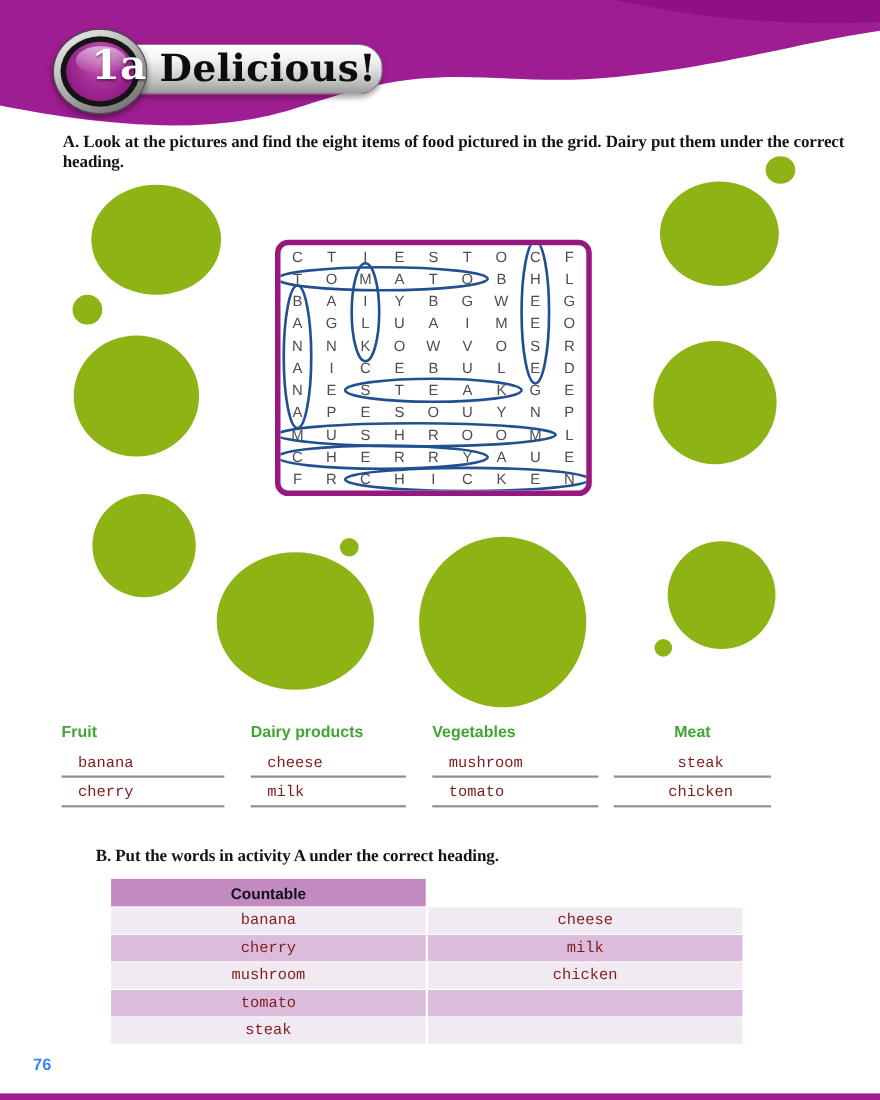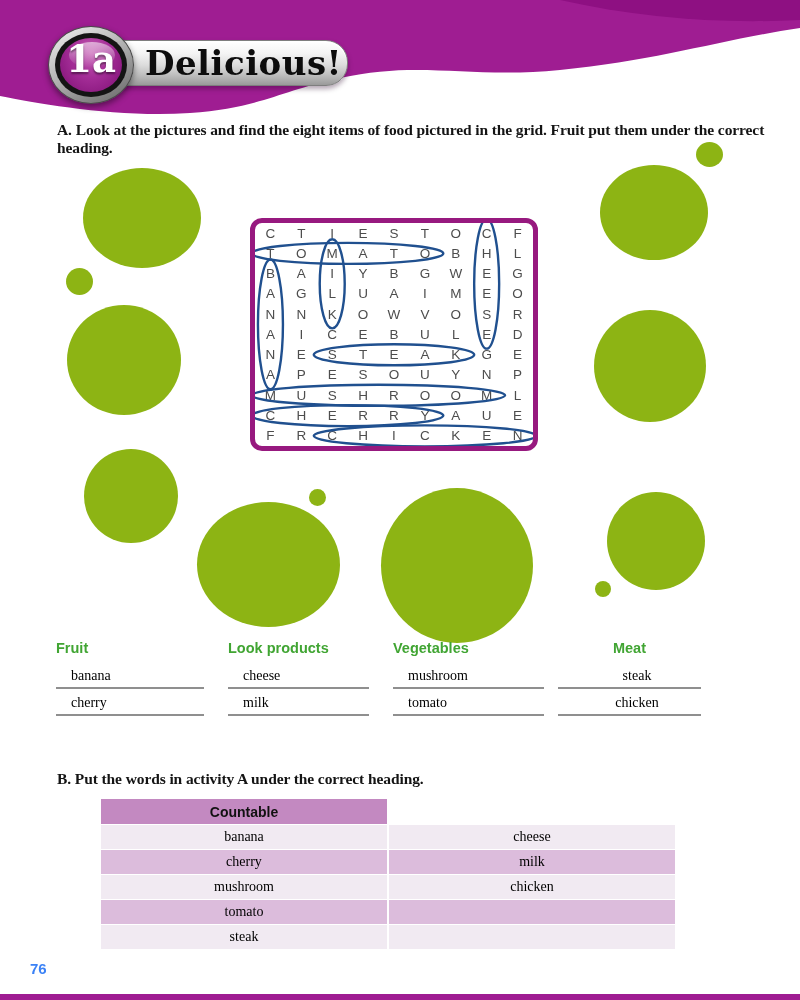--- a/index.html
+++ b/index.html
@@ -14,53 +14,53 @@
   .unit-title{position:absolute;left:145px;top:46px;width:210px;height:34px;line-height:34px;
      font-family:"DejaVu Serif",serif;font-weight:bold;font-size:34px;color:#0d0d0d;letter-spacing:.5px;}
   .badge{position:absolute;left:48px;top:26px;width:84px;height:76px;border-radius:50%;
      background:linear-gradient(150deg,#f4f4f4 0%,#b5b5b5 45%,#636363 100%);
      border:1px solid #4a4a4a;box-shadow:0 3px 6px rgba(0,0,0,.45);}
   .badge .ring{position:absolute;left:6px;top:6px;right:6px;bottom:6px;border-radius:50%;background:#141414;}
   .badge .core{position:absolute;left:11px;top:11px;right:11px;bottom:11px;border-radius:50%;
      background:radial-gradient(ellipse at 50% 28%,#c55cb3 0%,#a42d97 45%,#7c0e72 100%);}
   .badge .gloss{position:absolute;left:20px;top:15px;width:46px;height:26px;border-radius:50%;
      background:linear-gradient(180deg,rgba(255,255,255,.55),rgba(255,255,255,0));}
-  .badge .num{position:absolute;left:0;top:10px;width:100%;text-align:center;
+  .badge .num{position:absolute;left:0;top:10px;width:100%;text-align:right;
      font-family:"DejaVu Serif",serif;font-weight:bold;font-size:37px;color:#fff;
      text-shadow:0 2px 2px rgba(0,0,0,.45);}
 
   
   .instruction{position:absolute;left:57px;width:712px;margin:0;
      font-family:"Liberation Serif",serif;font-weight:bold;font-size:15.5px;color:#141414;letter-spacing:-.1px;}
   .instr-a{top:121px;}
-  .instr-b{top:770px;}
+  .instr-b{top:770px;margin-left:30px;}
 
   
   .food-circle{position:absolute;border-radius:50%;background:#8db414;}
 
   
   .wordsearch{position:absolute;left:250px;top:218px;width:288px;height:233px;box-sizing:border-box;
      border:5px solid #97197f;border-radius:12px;background:#fff;z-index:2;}
   .grid-letters{position:absolute;left:0;top:0;width:278px;height:223px;display:grid;
      grid-template-columns:repeat(9,1fr);grid-auto-rows:20.27px;}
   .grid-letters .cell{display:flex;align-items:center;justify-content:center;
      font-size:13.5px;color:#4d4d4d;}
   .ovals{position:absolute;left:0;top:0;z-index:3;}
   .ovals ellipse{fill:none;stroke:#20508f;stroke-width:2.4px;}
 
   
-  .categories{position:absolute;left:0;top:640px;width:800px;height:85px;}
+  .categories{position:absolute;left:0;top:658px;width:800px;height:85px;}
   .cat{position:absolute;top:0;}
   .cat:nth-child(1){left:56px;width:148px;}
   .cat:nth-child(2){left:228px;width:141px;}
   .cat:nth-child(3){left:393px;width:151px;}
   .cat:nth-child(4){left:558px;width:143px;text-align:center;}
   .cat-h{height:18px;font-size:14.5px;font-weight:bold;color:#41a533;margin-bottom:5px;}
   .ans-line{height:24px;border-bottom:2px solid #8f8f8f;margin-bottom:1px;}
-  .ans{font-family:Liberation Serif, serif;font-size:14px;color:#000000;}
+  .ans{font-family:Liberation Mono, monospace;font-size:14px;color:#7f1d1d;}
   .ans-line .ans{display:inline-block;padding-left:15px;line-height:26px;}
 
   
   .btable{position:absolute;left:57px;top:799px;width:574px;z-index:2;padding-left:44px;}
   .trow{display:flex;gap:2px;margin-bottom:1px;}
   .tcell{width:286px;height:24px;display:flex;align-items:center;justify-content:center;}
   .thead .tcell{height:25px;background:#c389c1;font-weight:bold;font-size:14px;color:#111;}
   .trow.light .tcell{background:#f1eaf2;}
   .trow.mauve .tcell{background:#dcbcdc;}
 
@@ -80,21 +80,21 @@
 
   <div class="title-bar"></div>
   <div class="unit-title">Delicious!</div>
   <div class="badge">
     <div class="ring"></div>
     <div class="core"></div>
     <div class="gloss"></div>
     <div class="num">1a</div>
   </div>
 
-  <p class="instruction instr-a">A. Look at the pictures and find the eight items of food pictured in the grid. Fruit put them under the correct heading.</p>
+  <p class="instruction instr-a">A. Look at the pictures and find the eight items of food pictured in the grid. Dairy put them under the correct heading.</p>
 
   <div id="circles">
       <div class="food-circle" style="left: 83px; top: 168px; width: 118px; height: 100px; background: rgb(141, 180, 20);"></div>
       <div class="food-circle" style="left: 66px; top: 268px; width: 27px; height: 27px; background: rgb(141, 180, 20);"></div>
       <div class="food-circle" style="left: 67px; top: 305px; width: 114px; height: 110px; background: rgb(141, 180, 20);"></div>
       <div class="food-circle" style="left: 84px; top: 449px; width: 94px; height: 94px; background: rgb(141, 180, 20);"></div>
       <div class="food-circle" style="left: 600px; top: 165px; width: 108px; height: 95px; background: rgb(141, 180, 20);"></div>
       <div class="food-circle" style="left: 696px; top: 142px; width: 27px; height: 25px; background: rgb(141, 180, 20);"></div>
       <div class="food-circle" style="left: 594px; top: 310px; width: 112px; height: 112px; background: rgb(141, 180, 20);"></div>
       <div class="food-circle" style="left: 607px; top: 492px; width: 98px; height: 98px; background: rgb(141, 180, 20);"></div>
@@ -218,21 +218,21 @@
       </svg>
   </div>
 
   <div class="categories" id="categories">
       <div class="cat">
         <div class="cat-h">Fruit</div>
         <div class="ans-line"><span class="ans">banana</span></div>
         <div class="ans-line"><span class="ans">cherry</span></div>
       </div>
       <div class="cat">
-        <div class="cat-h">Look products</div>
+        <div class="cat-h">Dairy products</div>
         <div class="ans-line"><span class="ans">cheese</span></div>
         <div class="ans-line"><span class="ans">milk</span></div>
       </div>
       <div class="cat">
         <div class="cat-h">Vegetables</div>
         <div class="ans-line"><span class="ans">mushroom</span></div>
         <div class="ans-line"><span class="ans">tomato</span></div>
       </div>
       <div class="cat">
         <div class="cat-h">Meat</div>

